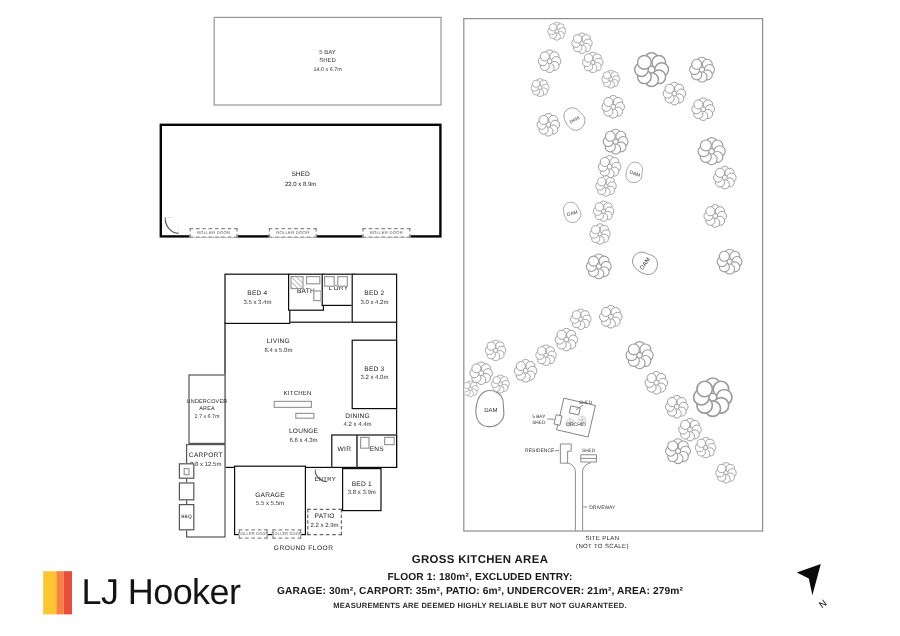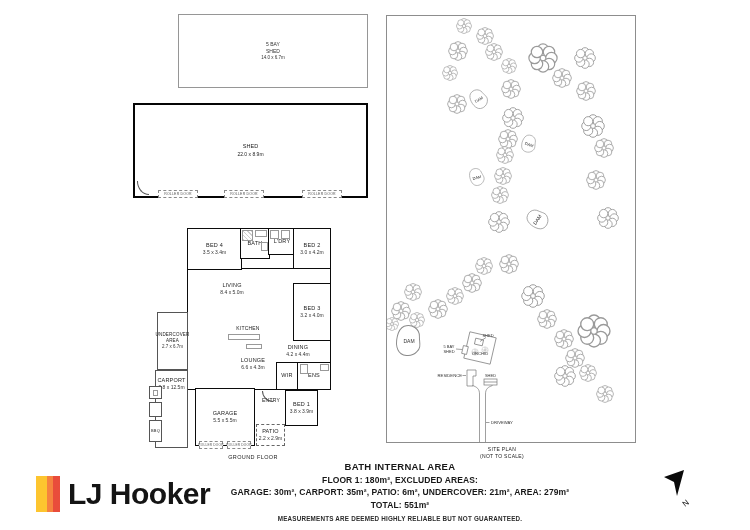--- a/index.html
+++ b/index.html
@@ -32,21 +32,21 @@
   .sp-caption{position:absolute;left:442px;top:446px;width:120px;text-align:center;font-size:5px;line-height:1.4;color:#222;letter-spacing:.3px;}
   
   .summary{position:absolute;left:150px;top:461px;width:500px;text-align:center;color:#181818;}
   .summary .t{font-size:9.5px;font-weight:700;letter-spacing:.3px;}
   .summary .l{font-size:8.5px;font-weight:600;margin-top:2.5px;letter-spacing:.1px;}
   .summary .d{font-size:6.3px;font-weight:600;margin-top:5px;color:#2b2b2b;letter-spacing:.2px;}
   
   .brand{position:absolute;left:36px;top:476px;display:flex;align-items:center;}
   .brand .bars{display:flex;width:24px;height:36px;}
   .brand .bar{height:100%;}
-  .brand .word{font-size:30px;font-weight:700;color:#141414;margin-left:8px;letter-spacing:-.5px;line-height:1;}
+  .brand .word{font-size:30px;font-weight:400;color:#141414;margin-left:8px;letter-spacing:-.5px;line-height:1;}
   .compass{position:absolute;left:656px;top:458px;width:50px;height:56px;}
   svg text{font-family:"Liberation Sans",sans-serif;}
 </style>
 </head>
 <body>
 
 <div class="page">
 
   <div class="shed-top">
     <div class="lbl">
@@ -258,24 +258,23 @@
       </g>
     </svg>
   </div>
 
   <div class="sp-caption">
     <div>SITE PLAN</div>
     <div>(NOT TO SCALE)</div>
   </div>
 
   <div class="summary">
-    <div class="t">BATH INTERNAL AREA</div>
-    <div class="l">FLOOR 1: 180m², EXCLUDED AREAS:</div>
+    <div class="t">GROSS KITCHEN AREA</div>
+    <div class="l">FLOOR 1: 180m², EXCLUDED ENTRY:</div>
     <div class="l">GARAGE: 30m², CARPORT: 35m², PATIO: 6m², UNDERCOVER: 21m², AREA: 279m²</div>
-    <div class="l">TOTAL: 551m²</div>
     <div class="d">MEASUREMENTS ARE DEEMED HIGHLY RELIABLE BUT NOT GUARANTEED.</div>
   </div>
 
   <div class="brand">
     <div class="bars">
       <div class="bar" style="width: 11px; background: rgb(253, 197, 47);"></div>
       <div class="bar" style="width: 6px; background: rgb(245, 130, 63);"></div>
       <div class="bar" style="width: 7px; background: rgb(233, 76, 59);"></div>
     </div>
     <div class="word">LJ Hooker</div>

